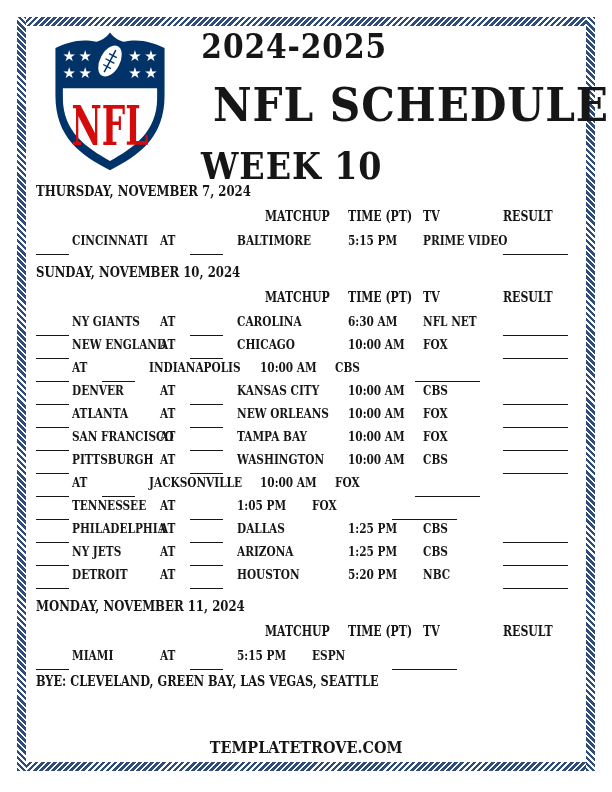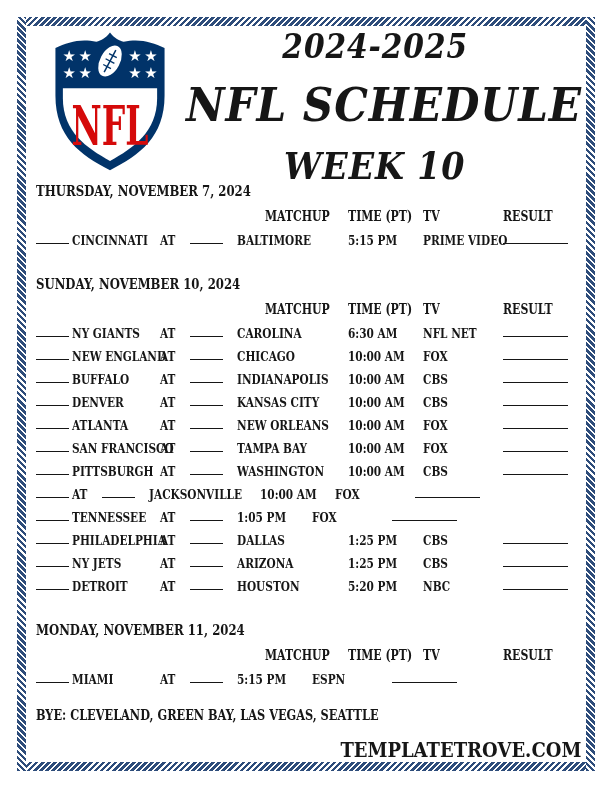--- a/index.html
+++ b/index.html
@@ -14,47 +14,47 @@
   .b-left,.b-right{top:0;bottom:0;width:9px;
     background:repeating-linear-gradient(45deg,#2e4d7b 0,#2e4d7b 2.6px,#ffffff 2.6px,#ffffff 4.3px);}
   .b-left{left:0}.b-right{right:0}
 
   
   .cx{display:inline-block;transform:scaleX(.78);transform-origin:0 50%;white-space:nowrap;}
   .cxc{display:inline-block;transform:scaleX(.9);transform-origin:50% 50%;white-space:nowrap;}
 
   
   .logo{position:absolute;left:48px;top:31px;width:124px;height:142px;}
-  .titles{position:absolute;left:164px;right:26px;top:30px;text-align:center;font-weight:bold;font-style:italic;}
+  .titles{position:absolute;left:191px;right:26px;top:30px;font-weight:bold;}
   .t-season{font-size:33px;line-height:34px;letter-spacing:1px;}
   .t-main{font-size:47px;line-height:47px;margin-top:17px;letter-spacing:1px;}
   .t-week{font-size:37px;line-height:36px;margin-top:20px;letter-spacing:1px;}
 
   
   .content{position:absolute;left:36px;right:4px;top:179px;font-weight:bold;}
-  .section + .section{margin-top:20px;text-decoration:underline;}
+  .section + .section{margin-top:8px;text-decoration:underline;}
   .sec-date{height:25px;line-height:25px;font-size:15px;}
   .colhead{display:flex;height:25px;line-height:25px;font-size:14px;}
   .ch-matchup{width:312px;text-align:right;}
   .ch-time{width:75px;}
   .ch-tv{width:80px;}
-  .row{display:flex;align-items:center;height:23px;line-height:23px;font-size:13.5px;}
+  .row{display:flex;align-items:flex-end;height:23px;line-height:23px;font-size:13.5px;}
   .cell{white-space:nowrap;overflow:visible;}
   .c-away{width:88px;}
   .c-at{width:30px;}
   .c-home{width:111px;}
   .c-time{width:75px;}
   .c-tv{width:80px;}
   .blank{display:inline-block;border-bottom:1.6px solid #161616;position:relative;top:3px;}
   .b1{width:33px;margin-right:3px;}
   .b2{width:33px;margin-right:14px;}
   .br{width:65px;}
-  .bye{margin-top:13px;height:22px;line-height:22px;font-size:14.5px;}
-  .footer{position:absolute;left:17px;right:17px;top:738px;text-align:right;
-          font-weight:bold;font-size:20px;}
+  .bye{margin-top:3px;height:22px;line-height:22px;font-size:14.5px;}
+  .footer{position:absolute;left:17px;right:17px;top:738px;text-align:center;
+          font-weight:bold;font-size:16px;}
 </style>
 </head>
 <body>
 
 <div class="page">
 
   <div class="frame">
     <div class="band b-top"></div>
     <div class="band b-bottom"></div>
     <div class="band b-left"></div>
@@ -135,21 +135,20 @@
           <span class="cell c-away"><span class="cx">NEW ENGLAND</span></span>
           <span class="cell c-at"><span class="cx">AT</span></span>
           <span class="blank b2"></span>
           <span class="cell c-home"><span class="cx">CHICAGO</span></span>
           <span class="cell c-time"><span class="cx">10:00 AM</span></span>
           <span class="cell c-tv"><span class="cx">FOX</span></span>
           <span class="blank br"></span>
         </div>
         <div class="row">
           <span class="blank b1"></span>
-          <span class="cell c-away"><span class="cx">BUFFALO</span></span>
           <span class="cell c-at"><span class="cx">AT</span></span>
           <span class="blank b2"></span>
           <span class="cell c-home"><span class="cx">INDIANAPOLIS</span></span>
           <span class="cell c-time"><span class="cx">10:00 AM</span></span>
           <span class="cell c-tv"><span class="cx">CBS</span></span>
           <span class="blank br"></span>
         </div>
         <div class="row">
           <span class="blank b1"></span>
           <span class="cell c-away"><span class="cx">DENVER</span></span>

